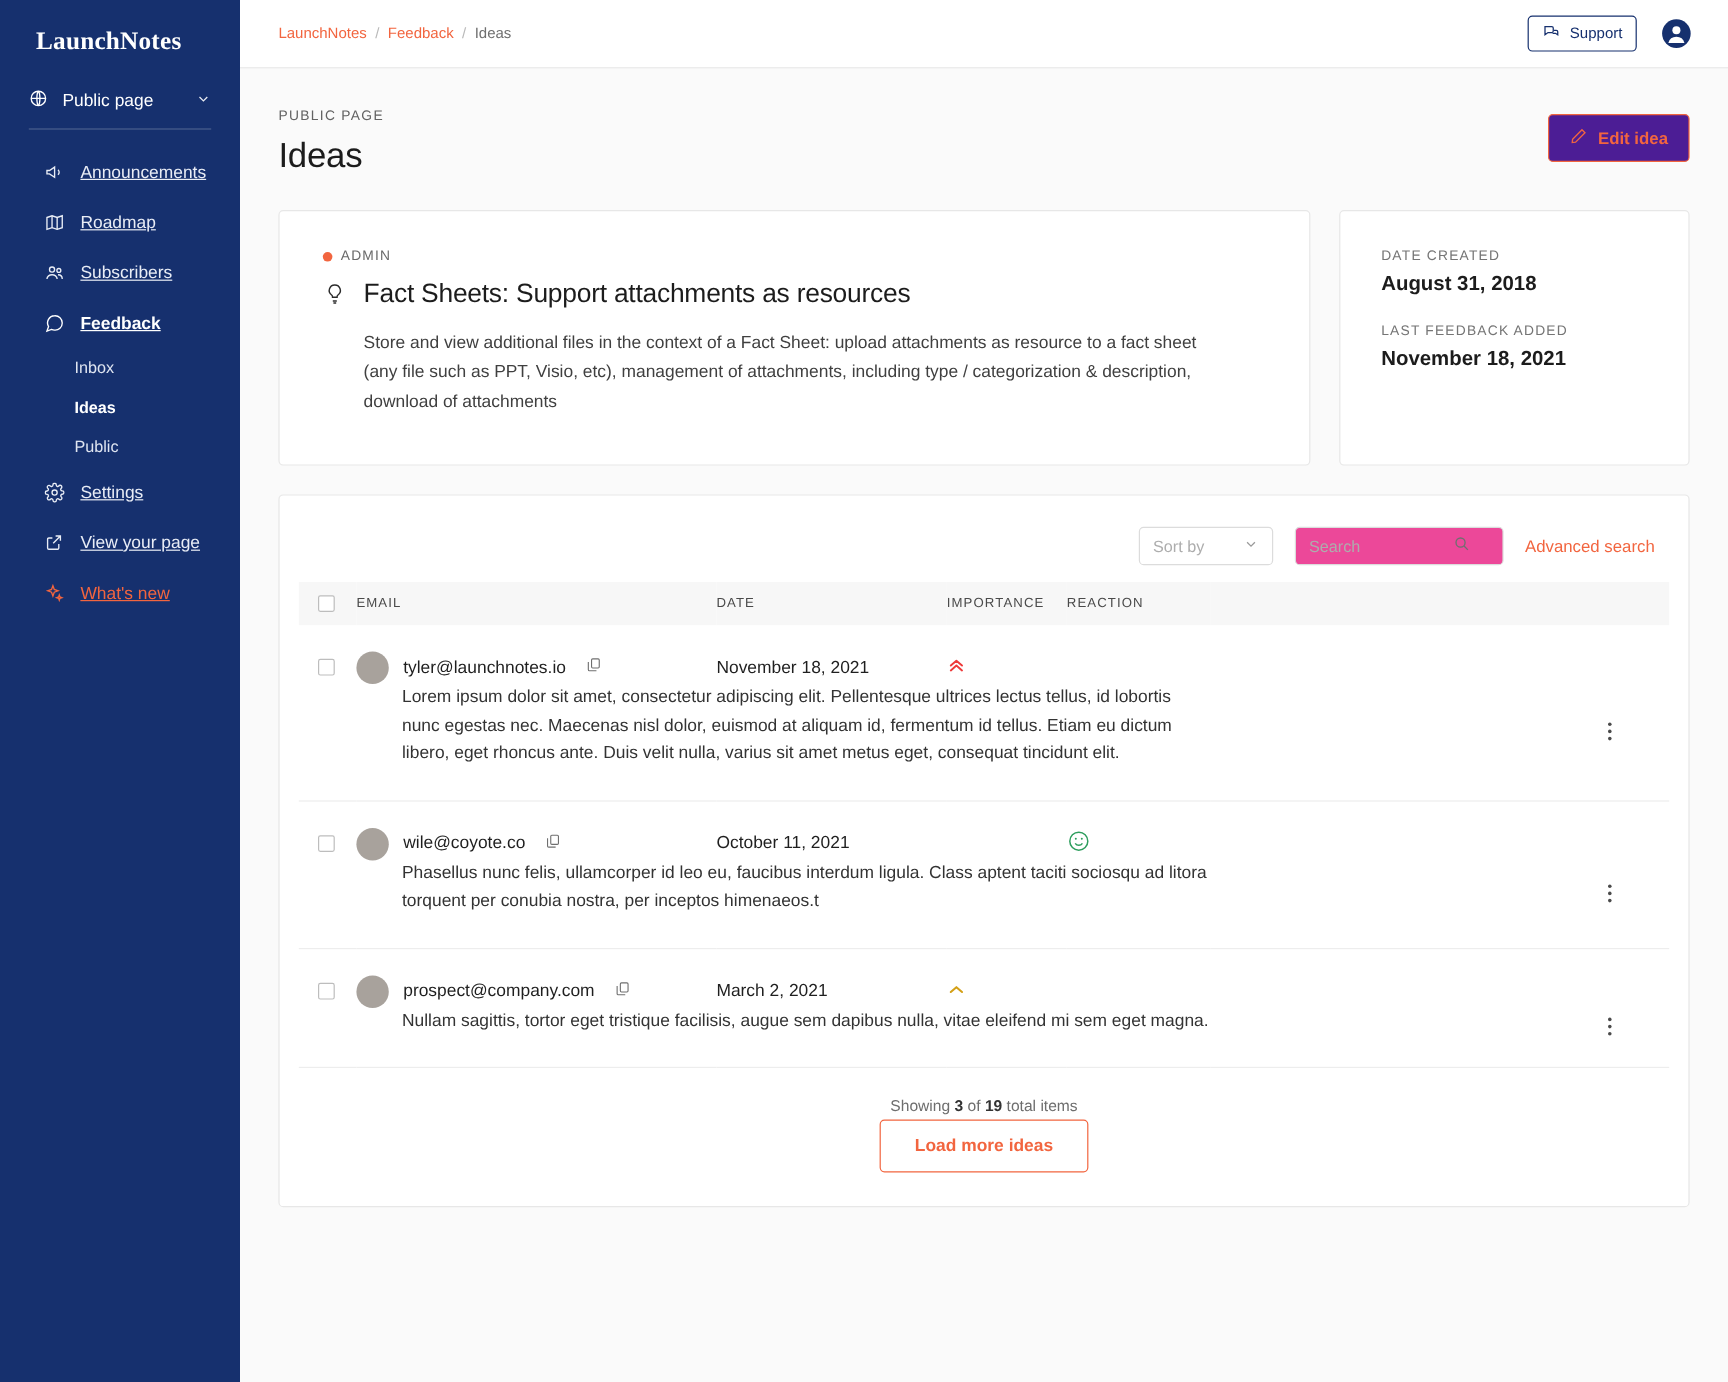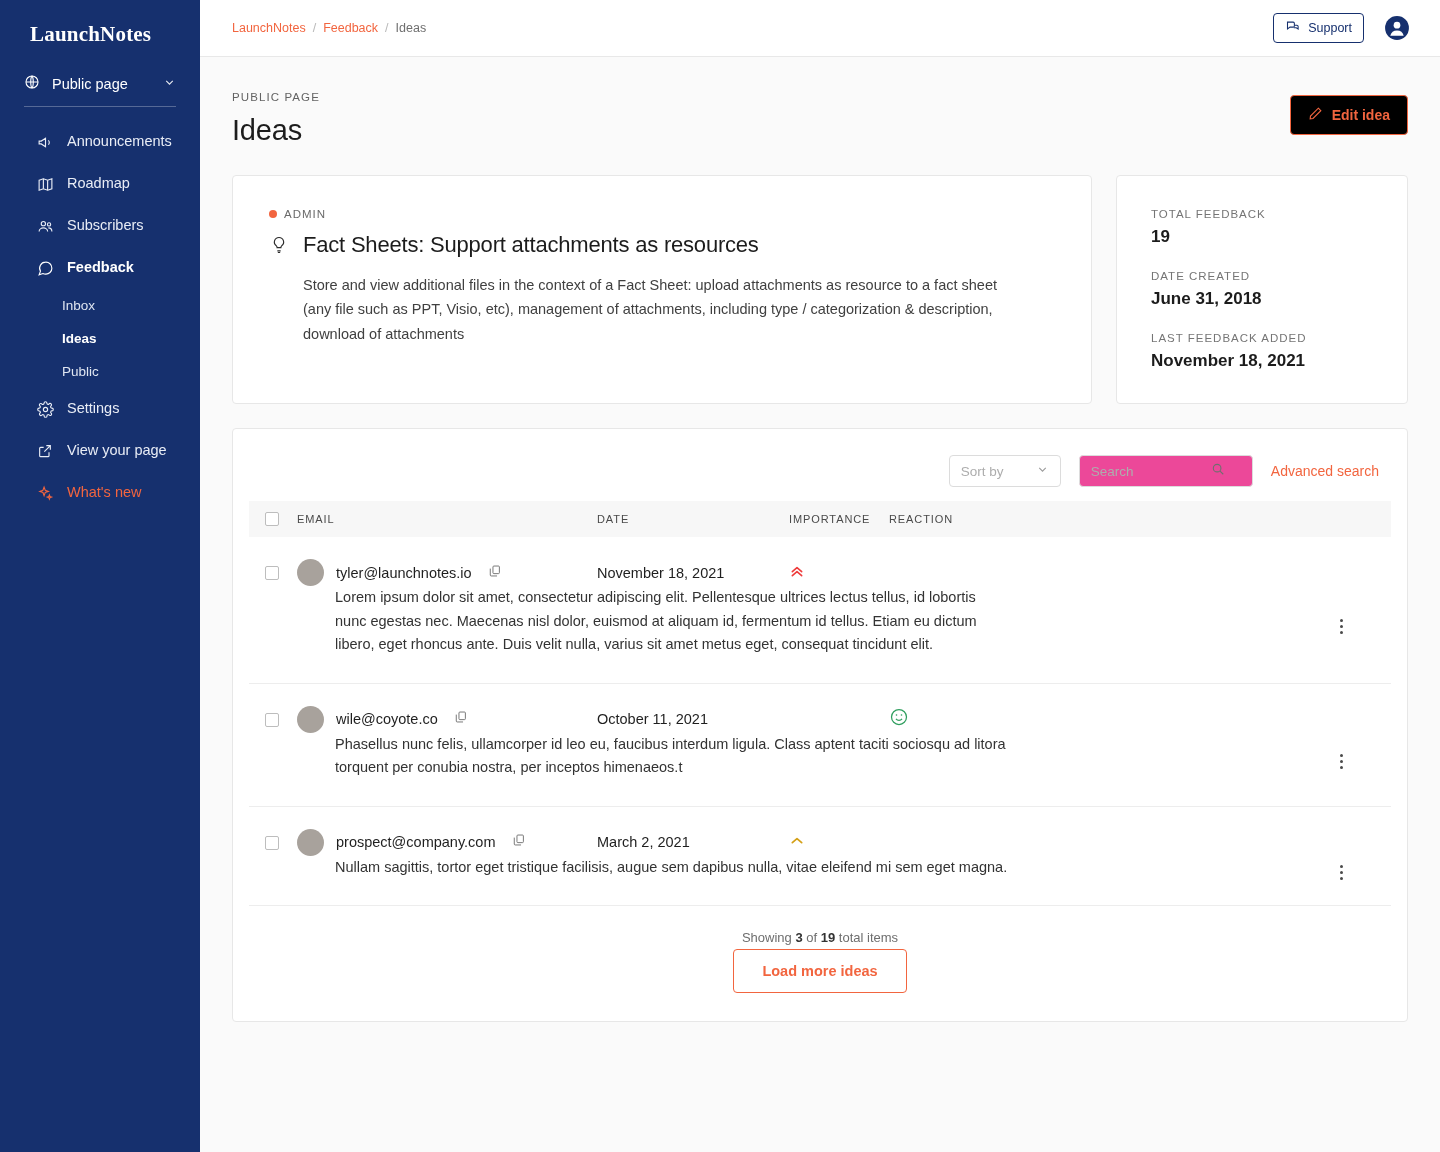--- a/index.html
+++ b/index.html
@@ -31,24 +31,25 @@
     margin: 18px 24px 0 24px;
     padding-bottom: 13px;
     border-bottom: 1px solid rgba(255,255,255,.28);
     display: flex; align-items: center; gap: 12px;
     font-size: 14.5px; color: #fff;
     cursor: pointer;
   }
   .page-switch .chev { margin-left: auto; opacity: .9; }
   .nav { margin-top: 14px; }
   .nav-item {
-    display: flex; align-items: flex-start; gap: 13px;
+    display: flex; align-items: flex-end; gap: 13px;
     padding: 12px 0 12px 36px;
     font-size: 14.5px; color: #e9edf6;
     cursor: pointer;
+    text-decoration: underline;
   }
   .nav-item .ico { width: 18px; height: 18px; display: flex; align-items: center; justify-content: center; flex: 0 0 18px; }
   .nav-item.active { color: #ffffff; font-weight: bold; }
   .nav-item.accent { color: #f2653f; }
   .subnav-item {
     padding: 9px 0 9px 62px;
     font-size: 13.5px; color: #dfe5f1; cursor: pointer;
   }
   .subnav-item.active { color: #ffffff; font-weight: bold; }
 
@@ -75,21 +76,21 @@
   .avatar-btn { width: 26px; height: 26px; cursor: pointer; }
 
   .content { flex: 1; padding: 34px 32px 0 32px; overflow: hidden; }
   .page-head { display: flex; align-items: flex-start; }
   .eyebrow { font-size: 11.5px; letter-spacing: 1.1px; color: #636363; text-transform: uppercase; }
   .page-title { font-size: 29px; color: #1c1c1c; margin-top: 11px; font-weight: normal; letter-spacing: -.2px; }
   .edit-btn {
     margin-left: auto; margin-top: 4px;
     display: flex; align-items: center; gap: 9px;
     border: 1px solid #f2653f; border-radius: 4px;
-    color: #f2653f; background: #000000;
+    color: #f2653f; background: #4c1d95;
     padding: 10px 17px; font-size: 14px; font-weight: bold; cursor: pointer;
   }
 
   .cards-row { display: flex; gap: 24px; margin-top: 28px; align-items: stretch; }
   .card { background: #ffffff; border: 1px solid #e7e7e7; border-radius: 4px; }
   .idea-card { flex: 1; padding: 32px 36px 40px 36px; }
   .stats-card { width: 292px; flex: 0 0 292px; padding: 32px 34px; }
 
   .admin-tag { display: flex; align-items: center; gap: 7px; font-size: 11.5px; letter-spacing: 1px; color: #6a6a6a; }
   .dot { width: 8px; height: 8px; border-radius: 50%; background: #f2653f; display: inline-block; }
@@ -314,26 +315,22 @@
                   <path d="M10 19h4M10.6 21h2.8"></path>
                 </svg>
             </span>
             <h2 class="idea-title">Fact Sheets: Support attachments as resources</h2>
           </div>
           <p class="idea-desc">Store and view additional files in the context of a Fact Sheet: upload attachments as resource to a fact sheet (any file such as PPT, Visio, etc), management of attachments, including type / categorization &amp; description, download of attachments</p>
         </section>
 
         <section class="card stats-card">
           <div class="stat-block">
-            <div class="stat-label">TOTAL FEEDBACK</div>
-            <div class="stat-value">19</div>
-          </div>
-          <div class="stat-block">
             <div class="stat-label">DATE CREATED</div>
-            <div class="stat-value">June 31, 2018</div>
+            <div class="stat-value">August 31, 2018</div>
           </div>
           <div class="stat-block">
             <div class="stat-label">LAST FEEDBACK ADDED</div>
             <div class="stat-value">November 18, 2021</div>
           </div>
         </section>
       </div>
 
       <section class="list-card">
 

